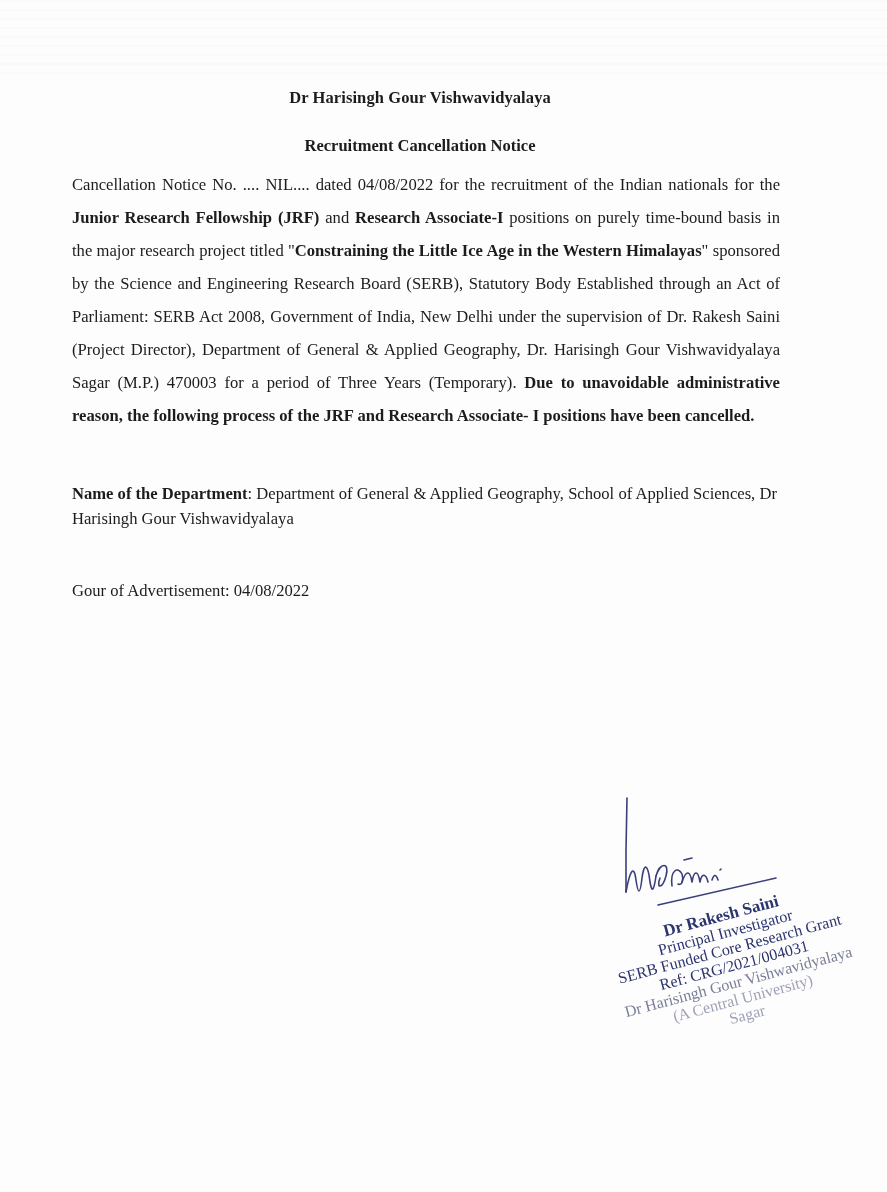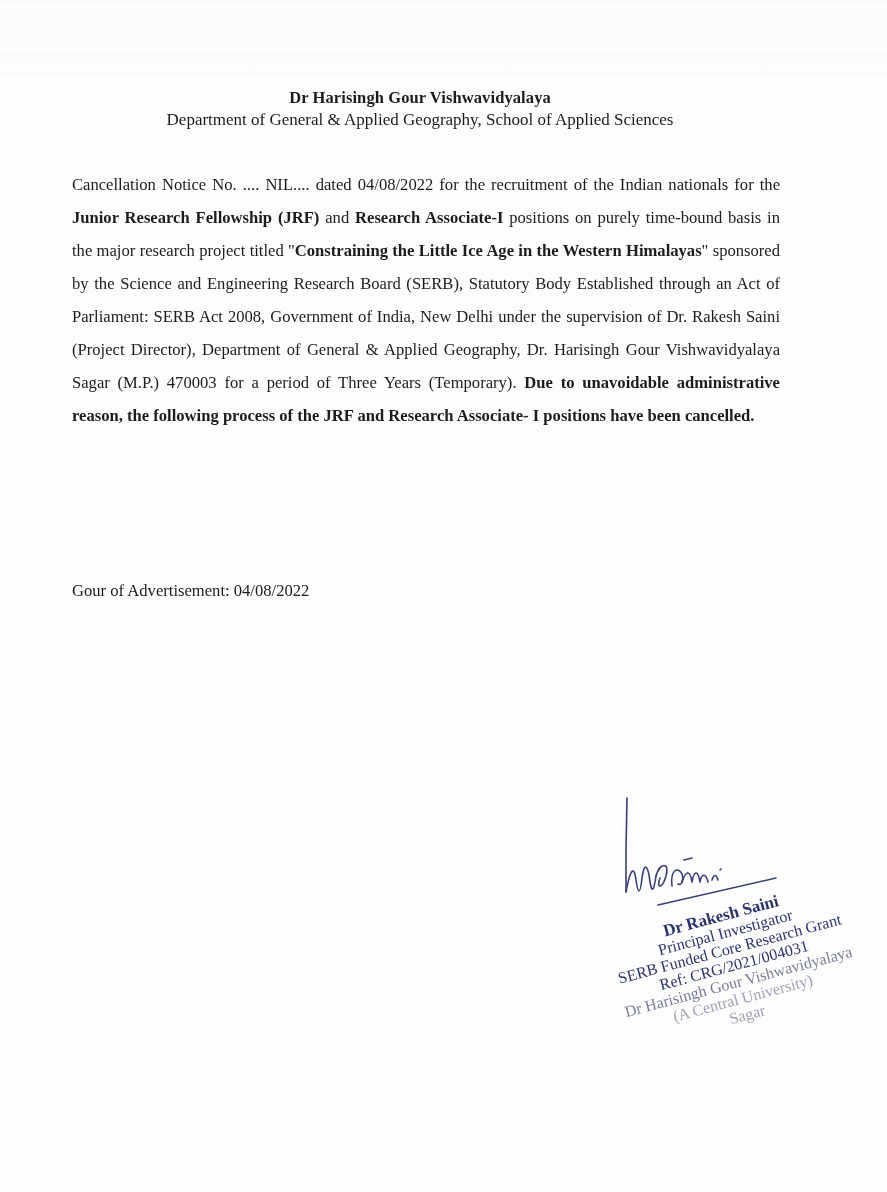--- a/index.html
+++ b/index.html
@@ -97,24 +97,25 @@
     .stamp .st-faint { color: #7a7e98; }
     .stamp .st-faded { color: #9fa2b6; }
   </style>
 </head>
 <body>
 
 <div class="page">
   <div class="bleed"></div>
 
   <div class="header h-univ">Dr Harisingh Gour Vishwavidyalaya</div>
-  <div class="header h-dept">Department of General &amp; Applied Geography, School of Applied Sciences</div>
+  <div class="header h-title">Recruitment Cancellation Notice</div>
 
   <p class="para"><span>Cancellation Notice No. .... NIL.... dated 04/08/2022 for the recruitment of the Indian nationals for the </span><b>Junior Research Fellowship (JRF)</b><span> and </span><b>Research Associate-I</b><span> positions on purely time-bound basis in the major research project titled "</span><b>Constraining the Little Ice Age in the Western Himalayas</b><span>" sponsored by the Science and Engineering Research Board (SERB), Statutory Body Established through an Act of Parliament: SERB Act 2008, Government of India, New Delhi under the supervision of Dr. Rakesh Saini (Project Director), Department of General &amp; Applied Geography, Dr. Harisingh Gour Vishwavidyalaya Sagar (M.P.) 470003 for a period of Three Years (Temporary). </span><b>Due to unavoidable administrative reason, the following process of the JRF and Research Associate- I positions have been cancelled.</b></p>
 
+  <p class="field f-dept"><b>Name of the Department</b><span>: </span><span>Department of General &amp; Applied Geography, School of Applied Sciences, Dr Harisingh Gour Vishwavidyalaya</span></p>
 
 
   <p class="field f-date"><span>Gour of Advertisement: </span><span>04/08/2022</span></p>
 
   <svg class="signature" viewBox="0 0 200 130" xmlns="http://www.w3.org/2000/svg">
     <g fill="none" stroke="#3a3f7a" stroke-width="1.6" stroke-linecap="round" stroke-linejoin="round">
       <path d="M27 8 L26 60 L26 102"></path>
       <path d="M26 102 C30 80 34 74 36 90 C38 104 40 106 42 88 C44 72 48 74 50 92 C52 104 54 100 56 86"></path>
       <path d="M56 86 C60 72 70 72 66 86 C62 100 56 98 60 88"></path>
       <path d="M72 96 C70 80 78 76 82 84 C84 90 82 96 78 94"></path>

